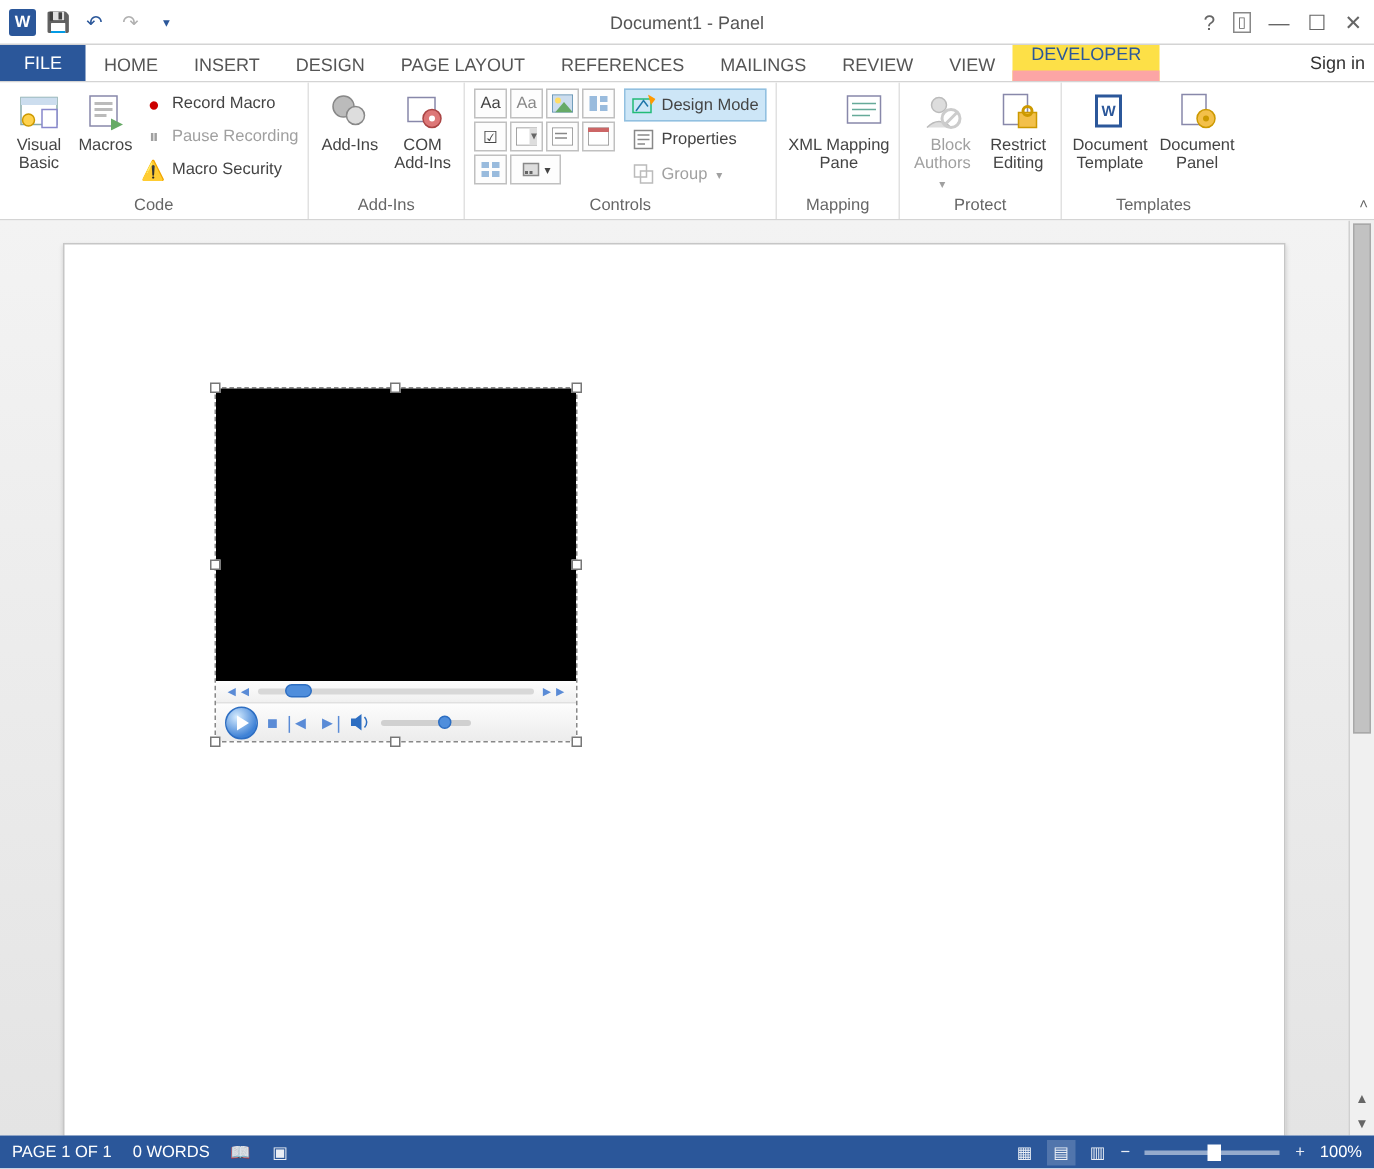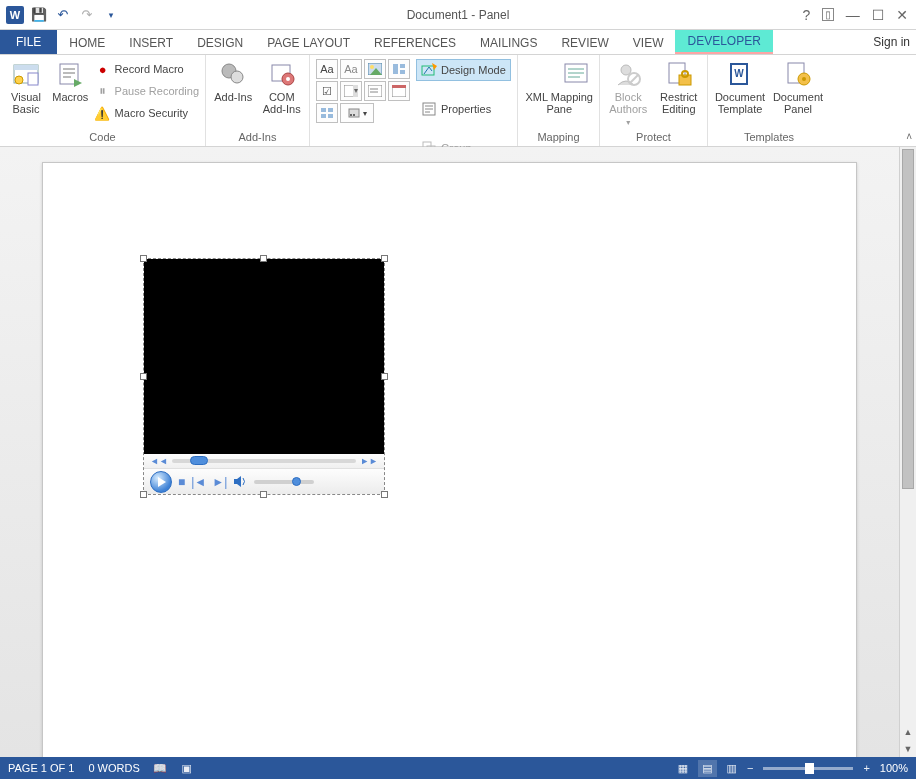--- a/index.html
+++ b/index.html
@@ -13,21 +13,21 @@
 .qatbtn.disabled{ color:#b0b0b0; }
 .title { position: absolute; left: 0; right: 0; text-align: center; font-size: 12px; color: #555; pointer-events:none;}
 .win-controls { margin-left: auto; display: flex; align-items: center; gap: 12px; padding-right: 8px; font-size: 13px; color: #666; }
 .winbtn { cursor:pointer; font-size:14px; }
 .signin { position:absolute; right:6px; top:35px; font-size:12px; color:#333;}
 
 
 .tabs { height: 25px; display: flex; align-items: flex-end; background:#fff; border-bottom: 1px solid #d4d4d4; font-size: 12px; }
 .tab { padding: 5px 12px 4px; color: #555; cursor: pointer; }
 .tab.file { background: #2b579a; color: #fff; padding:5px 16px 5px; }
-.tab.active { color: #2b579a; border-bottom: 2px solid #fca5a5; background:#5eead4; }
+.tab.active { color: #2b579a; border-bottom: 7px solid #fca5a5; background:#fde047; }
 
 
 .ribbon { height: 92px; background: #fff; border-bottom: 1px solid #d4d4d4; display:flex; font-size:11px; color:#444; position:relative;}
 .group { display:flex; flex-direction:column; border-right:1px solid #e1e1e1; }
 .group-body{flex:1; display:flex; align-items:flex-start; padding:4px 6px 0; gap:6px;}
 .group-label{text-align:center; font-size:11px; color:#666; padding:2px 0 3px;}
 .bigbtn{display:flex; flex-direction:column; align-items:center; gap:2px; width:48px; text-align:center; cursor:pointer; font-size:11px; line-height:12px;}
 .bigbtn .ic{width:32px;height:30px; display:flex;align-items:center;justify-content:center;}
 .smallrow{display:flex; align-items:center; gap:4px; height:20px; font-size:11px; cursor:pointer; white-space:nowrap;}
 .smallrow.disabled{color:#a0a0a0;}
@@ -236,21 +236,21 @@
           <span class="ctrl-cell" style="width:34px;">
               <svg width="14" height="12">
                 <rect x="2" y="2" width="10" height="8" fill="#ddd" stroke="#888"></rect>
                 <rect x="3" y="7" width="2" height="2" fill="#666"></rect>
                 <rect x="6" y="7" width="2" height="2" fill="#666"></rect>
               </svg>
               <span style="font-size:8px;margin-left:2px;">▾</span>
             </span>
         </div>
       </div>
-      <div class="col" style="gap:17px;">
+      <div class="col" style="gap:1px;">
         <div class="rbtn active">
             <span class="icon-sm">
               <svg width="16" height="14">
                 <rect x="1" y="3" width="12" height="9" fill="#cde6f7" stroke="#2b7"></rect>
                 <path d="M3 11 L8 4 L11 8" stroke="#27a" fill="none"></path>
                 <polygon points="11,0 16,3 13,7" fill="#f90"></polygon>
               </svg>
             </span>
             <span>Design Mode</span>
           </div>
@@ -302,21 +302,21 @@
     <div class="group-body">
       <div class="bigbtn" style="color:#a0a0a0;">
         <span class="ic">
             <svg width="28" height="26">
               <circle cx="12" cy="9" r="5" fill="#ddd" stroke="#bbb"></circle>
               <path d="M4 24 Q12 16 20 24" fill="#ddd" stroke="#bbb"></path>
               <circle cx="20" cy="18" r="6" fill="none" stroke="#ccc" stroke-width="2"></circle>
               <line x1="16" y1="22" x2="24" y2="14" stroke="#ccc" stroke-width="2"></line>
             </svg>
           </span>
-        <span style="white-space:pre-line;">Block
+        <span style="white-space:pre-line;text-align:right;">Block
 Authors</span>
           <span style="font-size:8px;">▾</span>
       </div>
       <div class="bigbtn">
         <span class="ic">
             <svg width="28" height="26">
               <rect x="4" y="2" width="16" height="20" fill="#fff" stroke="#88a"></rect>
               <rect x="14" y="14" width="12" height="10" fill="#f3c04a" stroke="#c90"></rect>
               <rect x="17" y="10" width="6" height="6" rx="3" fill="none" stroke="#c90" stroke-width="2"></rect>
             </svg>

